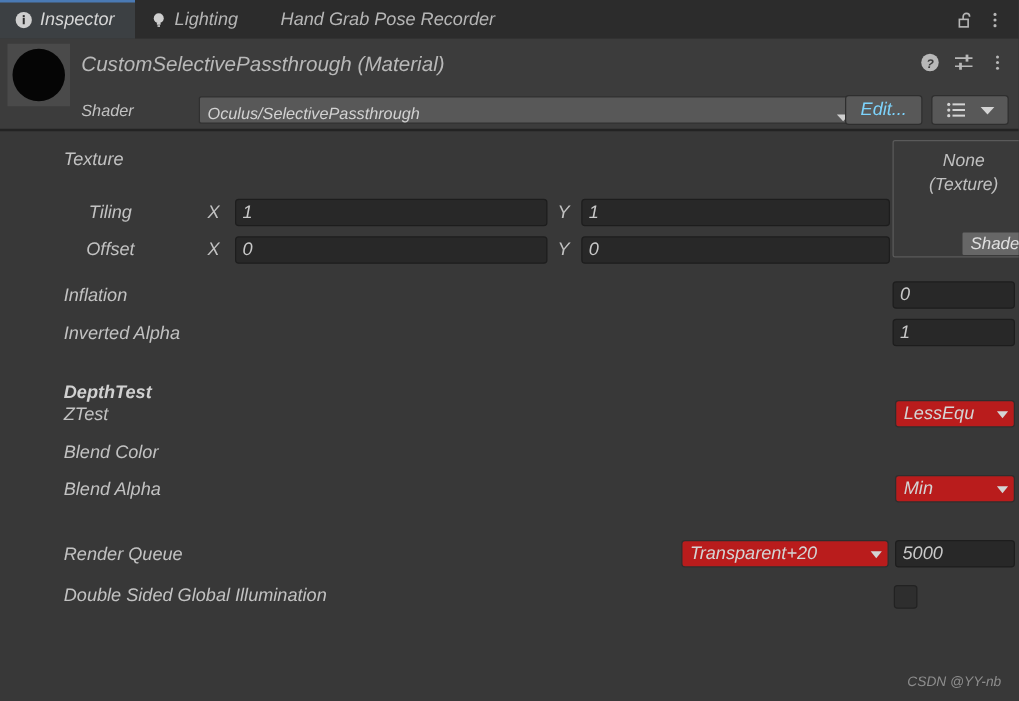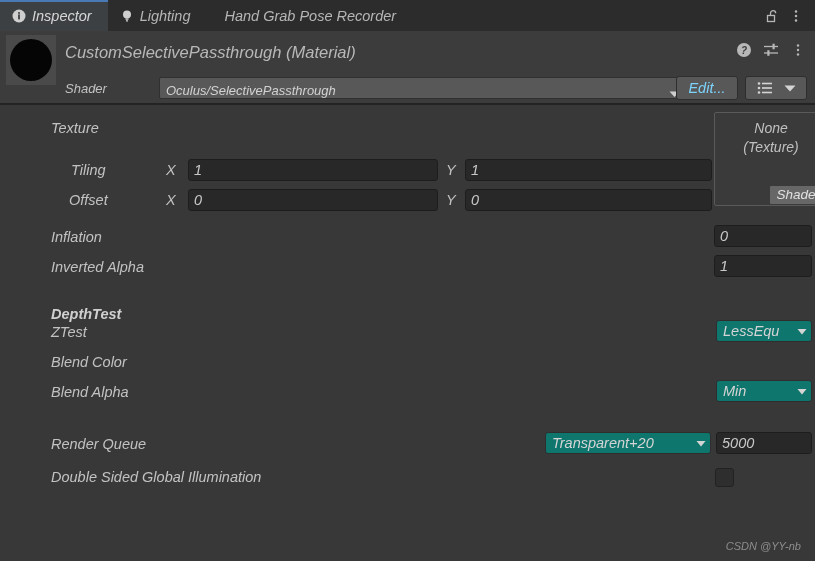--- a/index.html
+++ b/index.html
@@ -202,21 +202,21 @@
     box-sizing: border-box;
     display: flex;
     align-items: center;
     padding: 0 5px;
     font-size: 14.5px;
     color: #c8c8c8;
   }
   .dropdown {
     position: absolute;
     height: 22px;
-    background: #0f766e;
+    background: #b91c1c;
     border: 1px solid #2e2e2e;
     border-radius: 3px;
     box-sizing: border-box;
     display: flex;
     align-items: center;
     padding: 0 4px 0 6px;
     font-size: 14.5px;
     color: #d4d4d4;
     overflow: hidden;
     white-space: nowrap;

